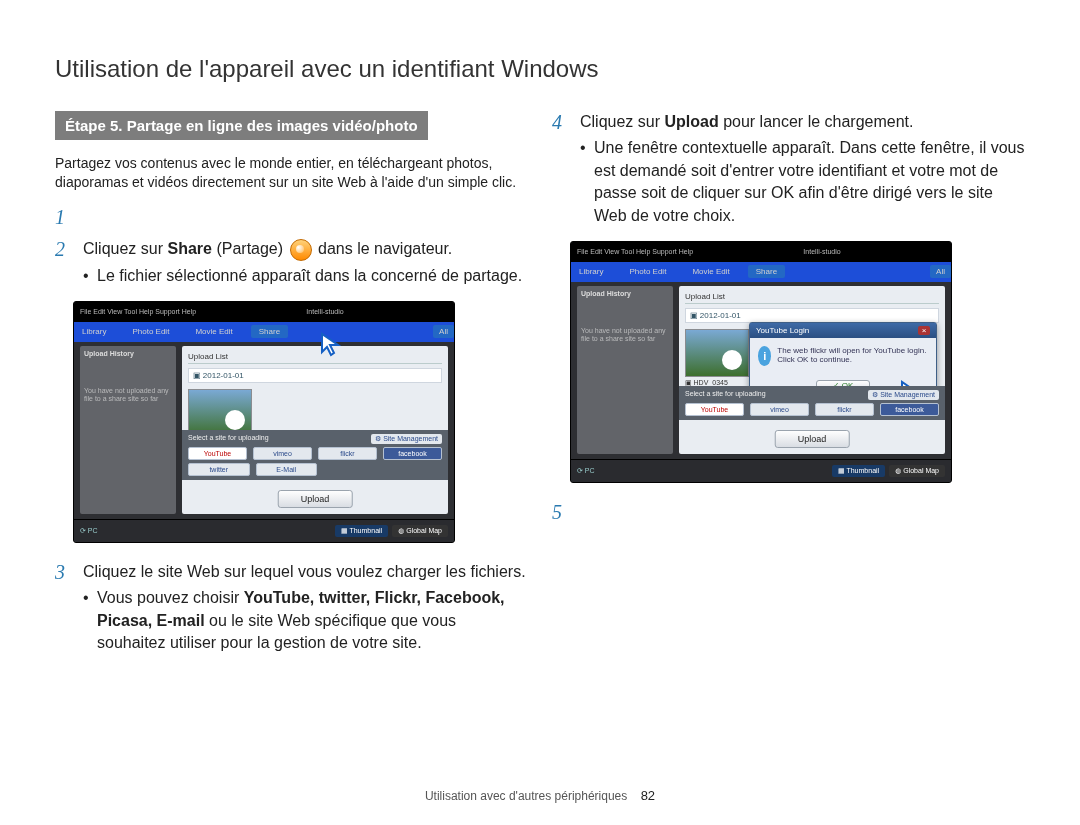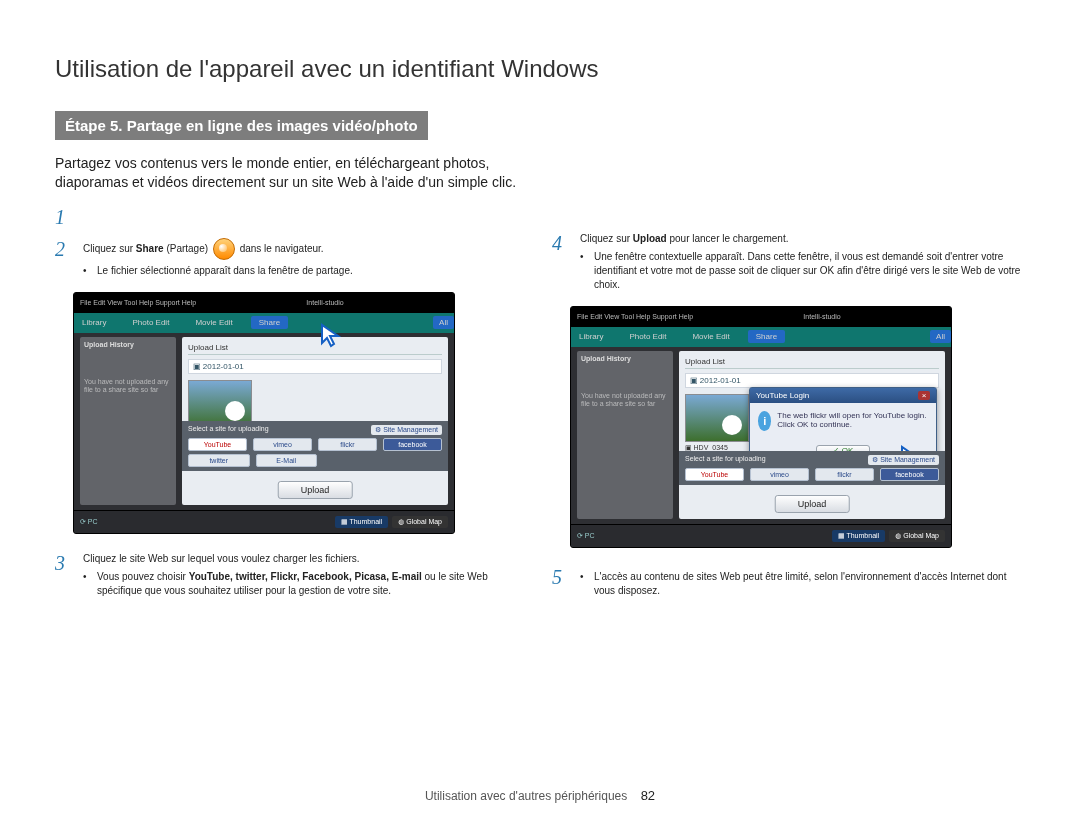--- a/index.html
+++ b/index.html
@@ -1,34 +1,34 @@
 <!DOCTYPE html>
 <html><head>
 <meta charset="utf-8">
 <style>
   html,body{margin:0;padding:0;background:#fff;font-family:Arial,Helvetica,sans-serif;color:#222;}
   .page{width:1080px;height:825px;position:relative;box-sizing:border-box;padding:55px 55px 0 55px;}
   h1{font-size:24px;font-weight:400;margin:0 0 28px 0;color:#333;}
-  .cols{display:flex;gap:24px;align-items:flex-end;}
+  .cols{display:flex;gap:24px;}
   .col{flex:1;min-width:0;}
   .step-banner{background:#7d7d7d;color:#fff;font-weight:700;font-size:15px;padding:6px 10px;display:inline-block;margin-bottom:14px;}
   p{font-size:14px;line-height:1.35;margin:0 0 14px 0;}
   ol.steps{list-style:none;padding:0;margin:0;}
   ol.steps>li{display:flex;gap:12px;margin-bottom:10px;}
   .num{color:#2a7ab0;font-style:italic;font-size:20px;font-family:Georgia,serif;min-width:16px;line-height:1.1;}
-  .body{font-size:10px;line-height:1.4;}
+  .body{font-size:16px;line-height:1.4;}
   ul.sub{list-style:none;padding:0;margin:4px 0 0 0;}
   ul.sub>li{position:relative;padding-left:14px;margin-bottom:4px;}
   ul.sub>li:before{content:"•";position:absolute;left:0;top:0;}
   b{font-weight:700;}
   .share-icon{display:inline-flex;vertical-align:middle;width:20px;height:20px;border-radius:50%;background:linear-gradient(#ffd27a,#ff8a00);border:1px solid #c46a00;position:relative;margin:0 2px;}
   .share-icon:after{content:"";position:absolute;left:5px;top:5px;width:8px;height:8px;border-radius:50%;background:radial-gradient(circle at 30% 30%,#fff,#ffb64d);}
   .screenshot{width:380px;height:240px;background:#2e2f33;border:1px solid #000;border-radius:3px;margin:10px 0 18px 18px;position:relative;overflow:hidden;box-shadow:0 1px 0 rgba(0,0,0,.4) inset;}
   .scr-top{height:20px;background:#000;display:flex;align-items:center;color:#bbb;font-size:7px;padding:0 6px;gap:6px;}
-  .scr-tabs{height:20px;background:#0f766e;display:flex;align-items:center;justify-content:center;gap:10px;color:#d0d0d0;font-size:8px;}
+  .scr-tabs{height:20px;background:#1d4ed8;display:flex;align-items:center;justify-content:center;gap:10px;color:#d0d0d0;font-size:8px;}
   .scr-tabs span{padding:2px 8px;}
   .scr-tabs span.active{background:#2368c4;border-radius:2px;}
   .scr-main{position:absolute;top:44px;bottom:28px;left:6px;right:6px;display:flex;gap:6px;}
   .scr-left{width:88px;background:#626469;border-radius:2px;padding:4px;color:#ddd;font-size:7px;}
   .scr-right{flex:1;background:#e9edf2;border-radius:2px;position:relative;padding:6px;}
   .upload-list{font-size:8px;color:#333;border-bottom:1px solid #bcc;padding-bottom:2px;margin-bottom:4px;display:flex;justify-content:space-between;}
   .datebar{background:#fff;border:1px solid #cfd6df;font-size:8px;padding:2px 4px;color:#356;}
   .thumb{width:62px;height:46px;background:linear-gradient(#7aa9d4,#3d6f2d);border:1px solid #8a8c90;margin:6px 0 2px 0;position:relative;}
   .thumb:after{content:"";position:absolute;right:6px;bottom:6px;width:20px;height:20px;border-radius:50%;background:#fff;}
   .thumb-label{font-size:7px;color:#333;}
@@ -58,32 +58,32 @@
 </head>
 <body>
 
 <div class="page">
   <h1>Utilisation de l'appareil avec un identifiant Windows</h1>
 
   <div class="cols">
 
     <div class="col">
       <div class="step-banner">Étape 5. Partage en ligne des images vidéo/photo</div>
-      <p>Partagez vos contenus vers le monde entier, en téléchargeant photos, diaporamas et vidéos directement sur un site Web à l'aide d'un simple clic.</p>
+      <p>Partagez vos contenus avec le monde entier, en téléchargeant photos, diaporamas et vidéos directement sur un site Web à l'aide d'un simple clic.</p>
 
       <ol class="steps">
         <li>
           <div class="num">1</div>
         </li>
         <li>
           <div class="num">2</div>
           <div class="body">
             <span>Cliquez sur </span><b>Share</b><span> (Partage) </span><span class="share-icon"></span><span> dans le navigateur.</span>
             <ul class="sub">
-                <li>Le fichier sélectionné apparaît dans la fenêtre de partage.</li>
+                <li>Le fichier sélectionné apparaît dans la concerné de partage.</li>
               </ul>
           </div>
         </li>
       </ol>
 
       
       <div class="screenshot">
         <div class="scr-top">
             <span>File  Edit  View  Tool  Help Support  Help</span>
             <span style="margin:auto">Intelli-studio</span>
@@ -234,23 +234,20 @@
             <span class="chip">▦ <span>Thumbnail</span></span>
             <span class="chip" style="background:#333;">◍ <span>Global Map</span></span>
           </div>
         </div>
       </div>
 
       <ol class="steps">
         <li>
           <div class="num">5</div>
           <div class="body">
-            <ul class="sub">
-                <li>L'accès au contenu de sites Web peut être limité, selon l'environnement d'accès Internet dont vous disposez.</li>
-              </ul>
           </div>
         </li>
       </ol>
 
     </div>
   </div>
 
   <div class="footer">
     <span>Utilisation avec d'autres périphériques</span>
     <span class="pn">82</span>

